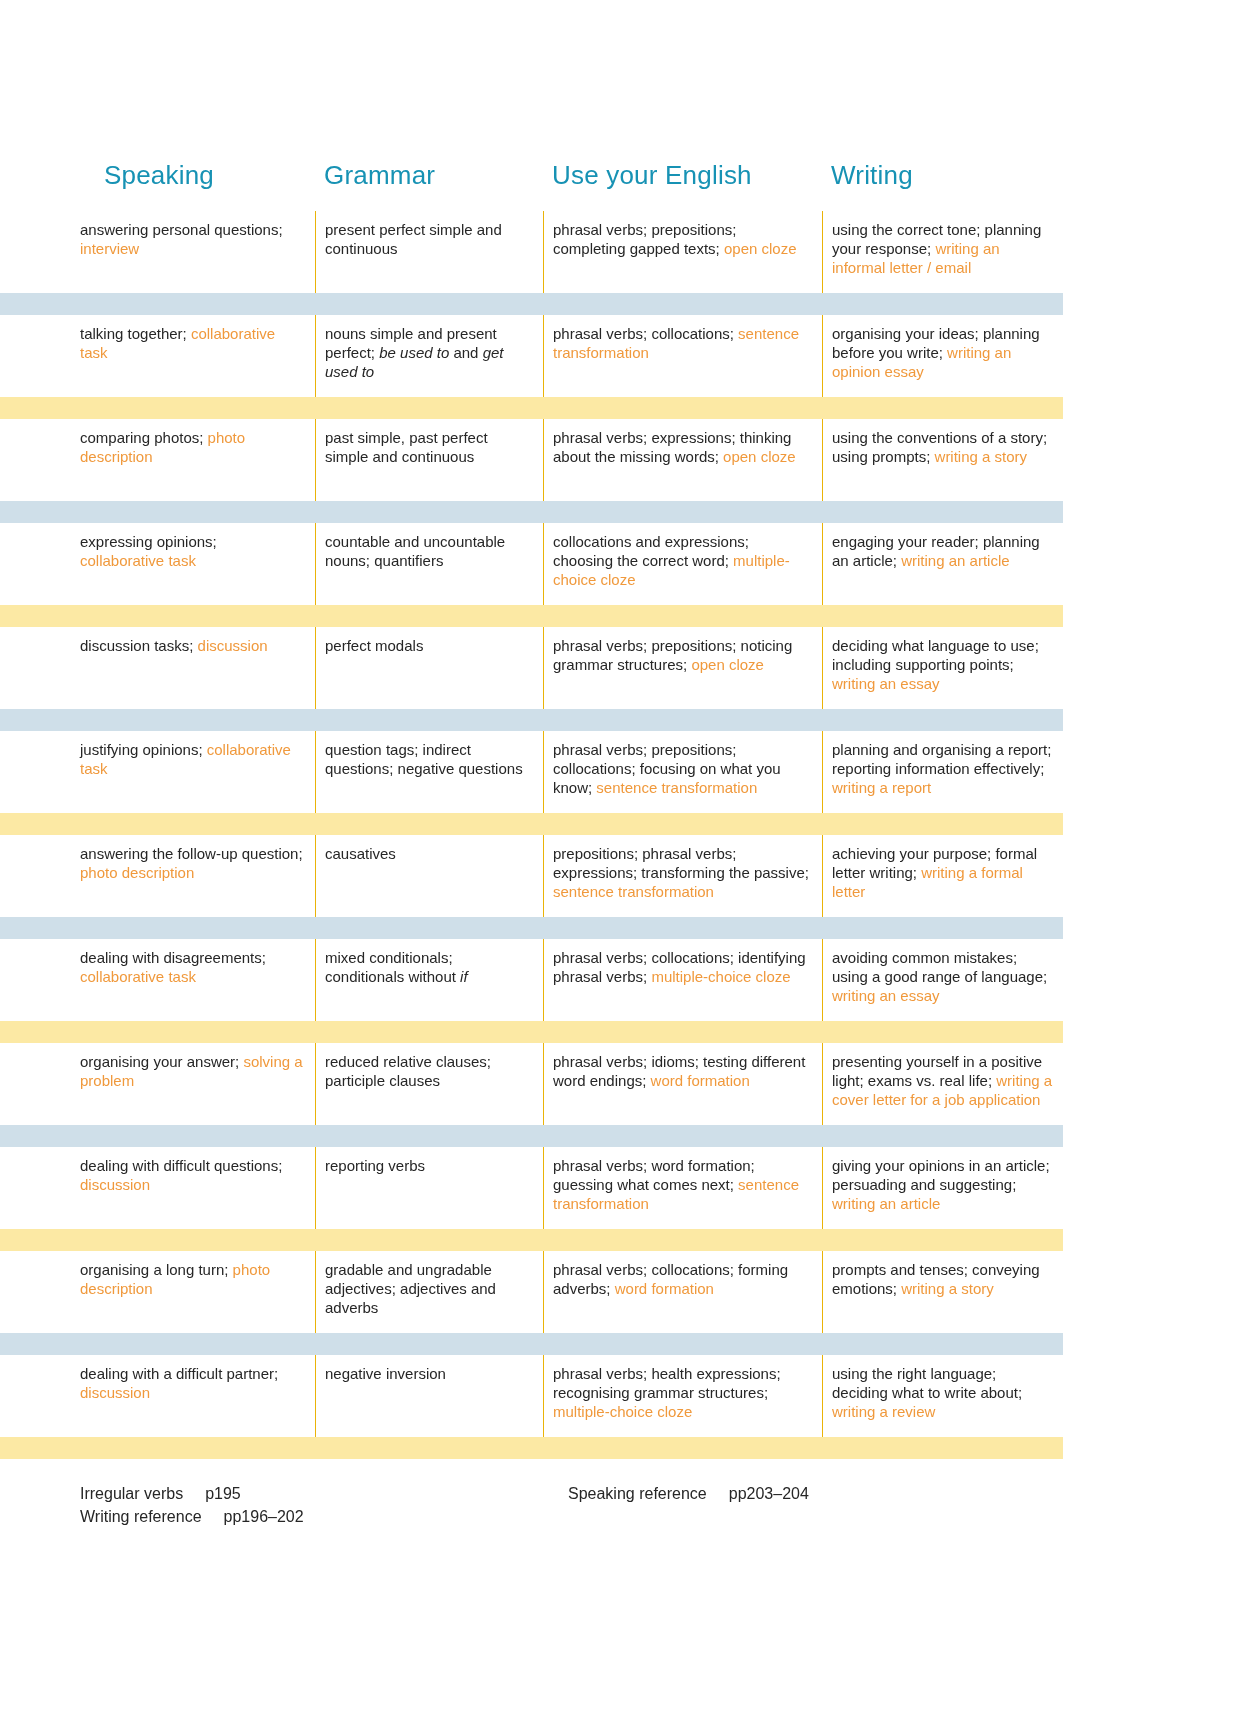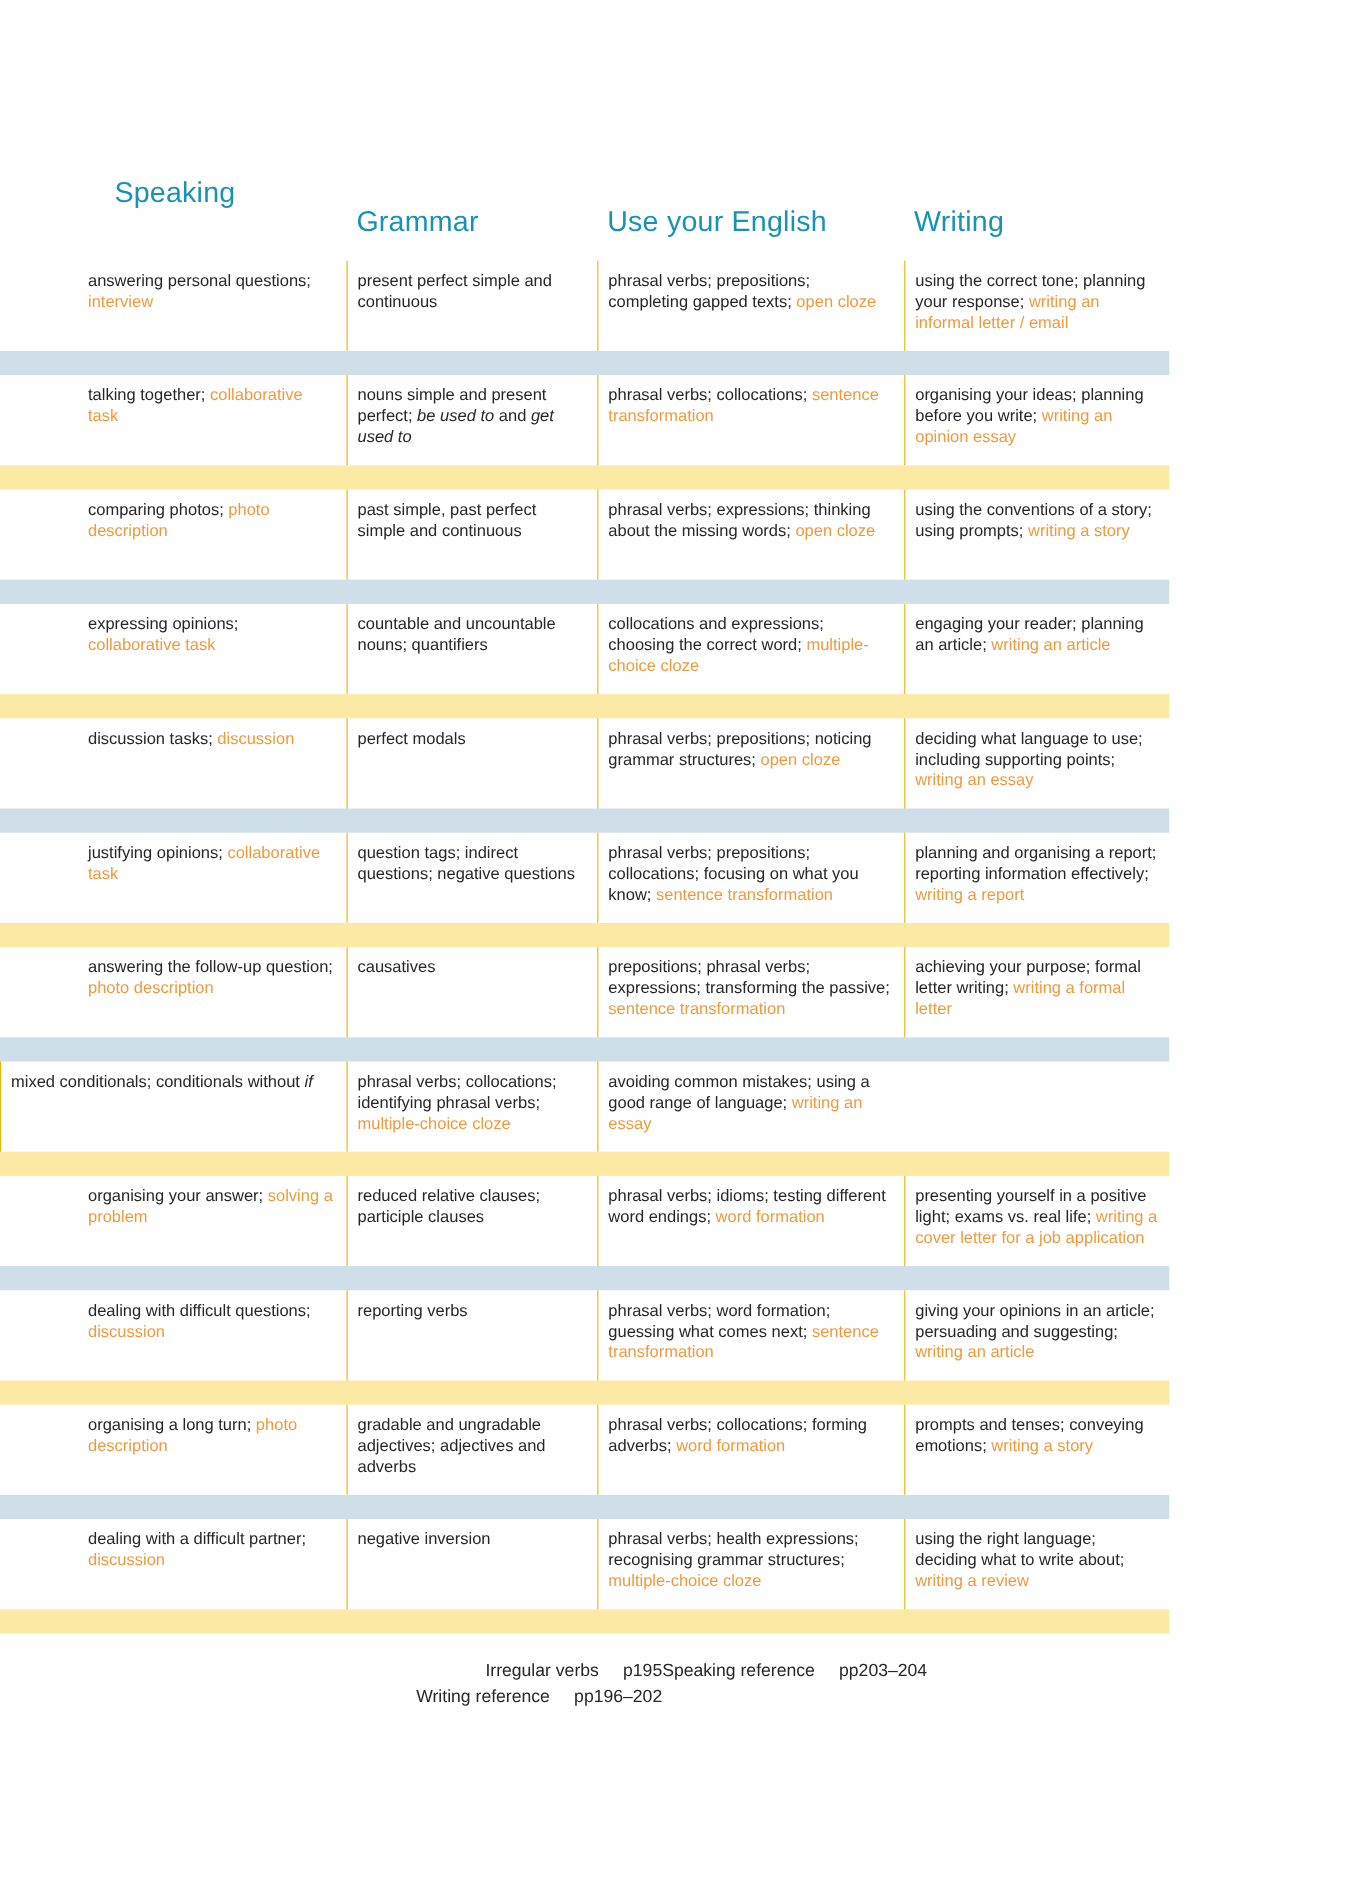--- a/index.html
+++ b/index.html
@@ -23,21 +23,21 @@
     display: grid;
     grid-template-columns: 315px 228px 279px 243px;
     margin-bottom: 20px;
   }
   .head-cell {
     font-size: 26px;
     color: var(--teal, #1792b4);
     letter-spacing: 0.2px;
   }
   .head-cell.first { padding-left: 104px; }
-  .head-cell.inner { padding-left: 9px; margin-top: 26px; }
+  .head-cell.inner { padding-left: 9px; }
 
   
   .row {
     display: grid;
     grid-template-columns: 315px 228px 279px 243px;
     min-height: 82px;
   }
   .cell {
     font-size: 15px;
     line-height: 19px;
@@ -56,25 +56,24 @@
   .band {
     width: 1063px;
     height: 22px;
   }
   .band-blue   { background: var(--band-blue, #cfdfe9); }
   .band-yellow { background: var(--band-yellow, #fce9a4); }
 
   
   .footer {
     margin-top: 26px;
-    padding-left: 114px;
+    padding-left: 80px;
     display: flex;
     align-items: flex-start;
     font-size: 16px;
-    text-align: right;
   }
   .footer-left { width: 488px; }
   .ref-line { margin-bottom: 5px; }
   .ref-page { margin-left: 22px; }
 </style>
 </head>
 <body>
 
 <div class="page">
 
@@ -129,20 +128,21 @@
       </div>
       <div class="band band-yellow"></div>
       <div class="row">
         <div class="cell first"><span>answering the follow-up question; </span><span class="hl">photo description</span></div>
         <div class="cell inner"><span>causatives</span></div>
         <div class="cell inner"><span>prepositions; phrasal verbs; expressions; transforming the passive; </span><span class="hl">sentence transformation</span></div>
         <div class="cell inner"><span>achieving your purpose; formal letter writing; </span><span class="hl">writing a formal letter</span></div>
       </div>
       <div class="band band-blue"></div>
       <div class="row">
+        <div class="cell first"><span>dealing with disagreements; </span><span class="hl">collaborative task</span></div>
         <div class="cell inner"><span>mixed conditionals; conditionals without </span><span class="it">if</span></div>
         <div class="cell inner"><span>phrasal verbs; collocations; identifying phrasal verbs; </span><span class="hl">multiple-choice cloze</span></div>
         <div class="cell inner"><span>avoiding common mistakes; using a good range of language; </span><span class="hl">writing an essay</span></div>
       </div>
       <div class="band band-yellow"></div>
       <div class="row">
         <div class="cell first"><span>organising your answer; </span><span class="hl">solving a problem</span></div>
         <div class="cell inner"><span>reduced relative clauses; participle clauses</span></div>
         <div class="cell inner"><span>phrasal verbs; idioms; testing different word endings; </span><span class="hl">word formation</span></div>
         <div class="cell inner"><span>presenting yourself in a positive light; exams vs. real life; </span><span class="hl">writing a cover letter for a job application</span></div>

